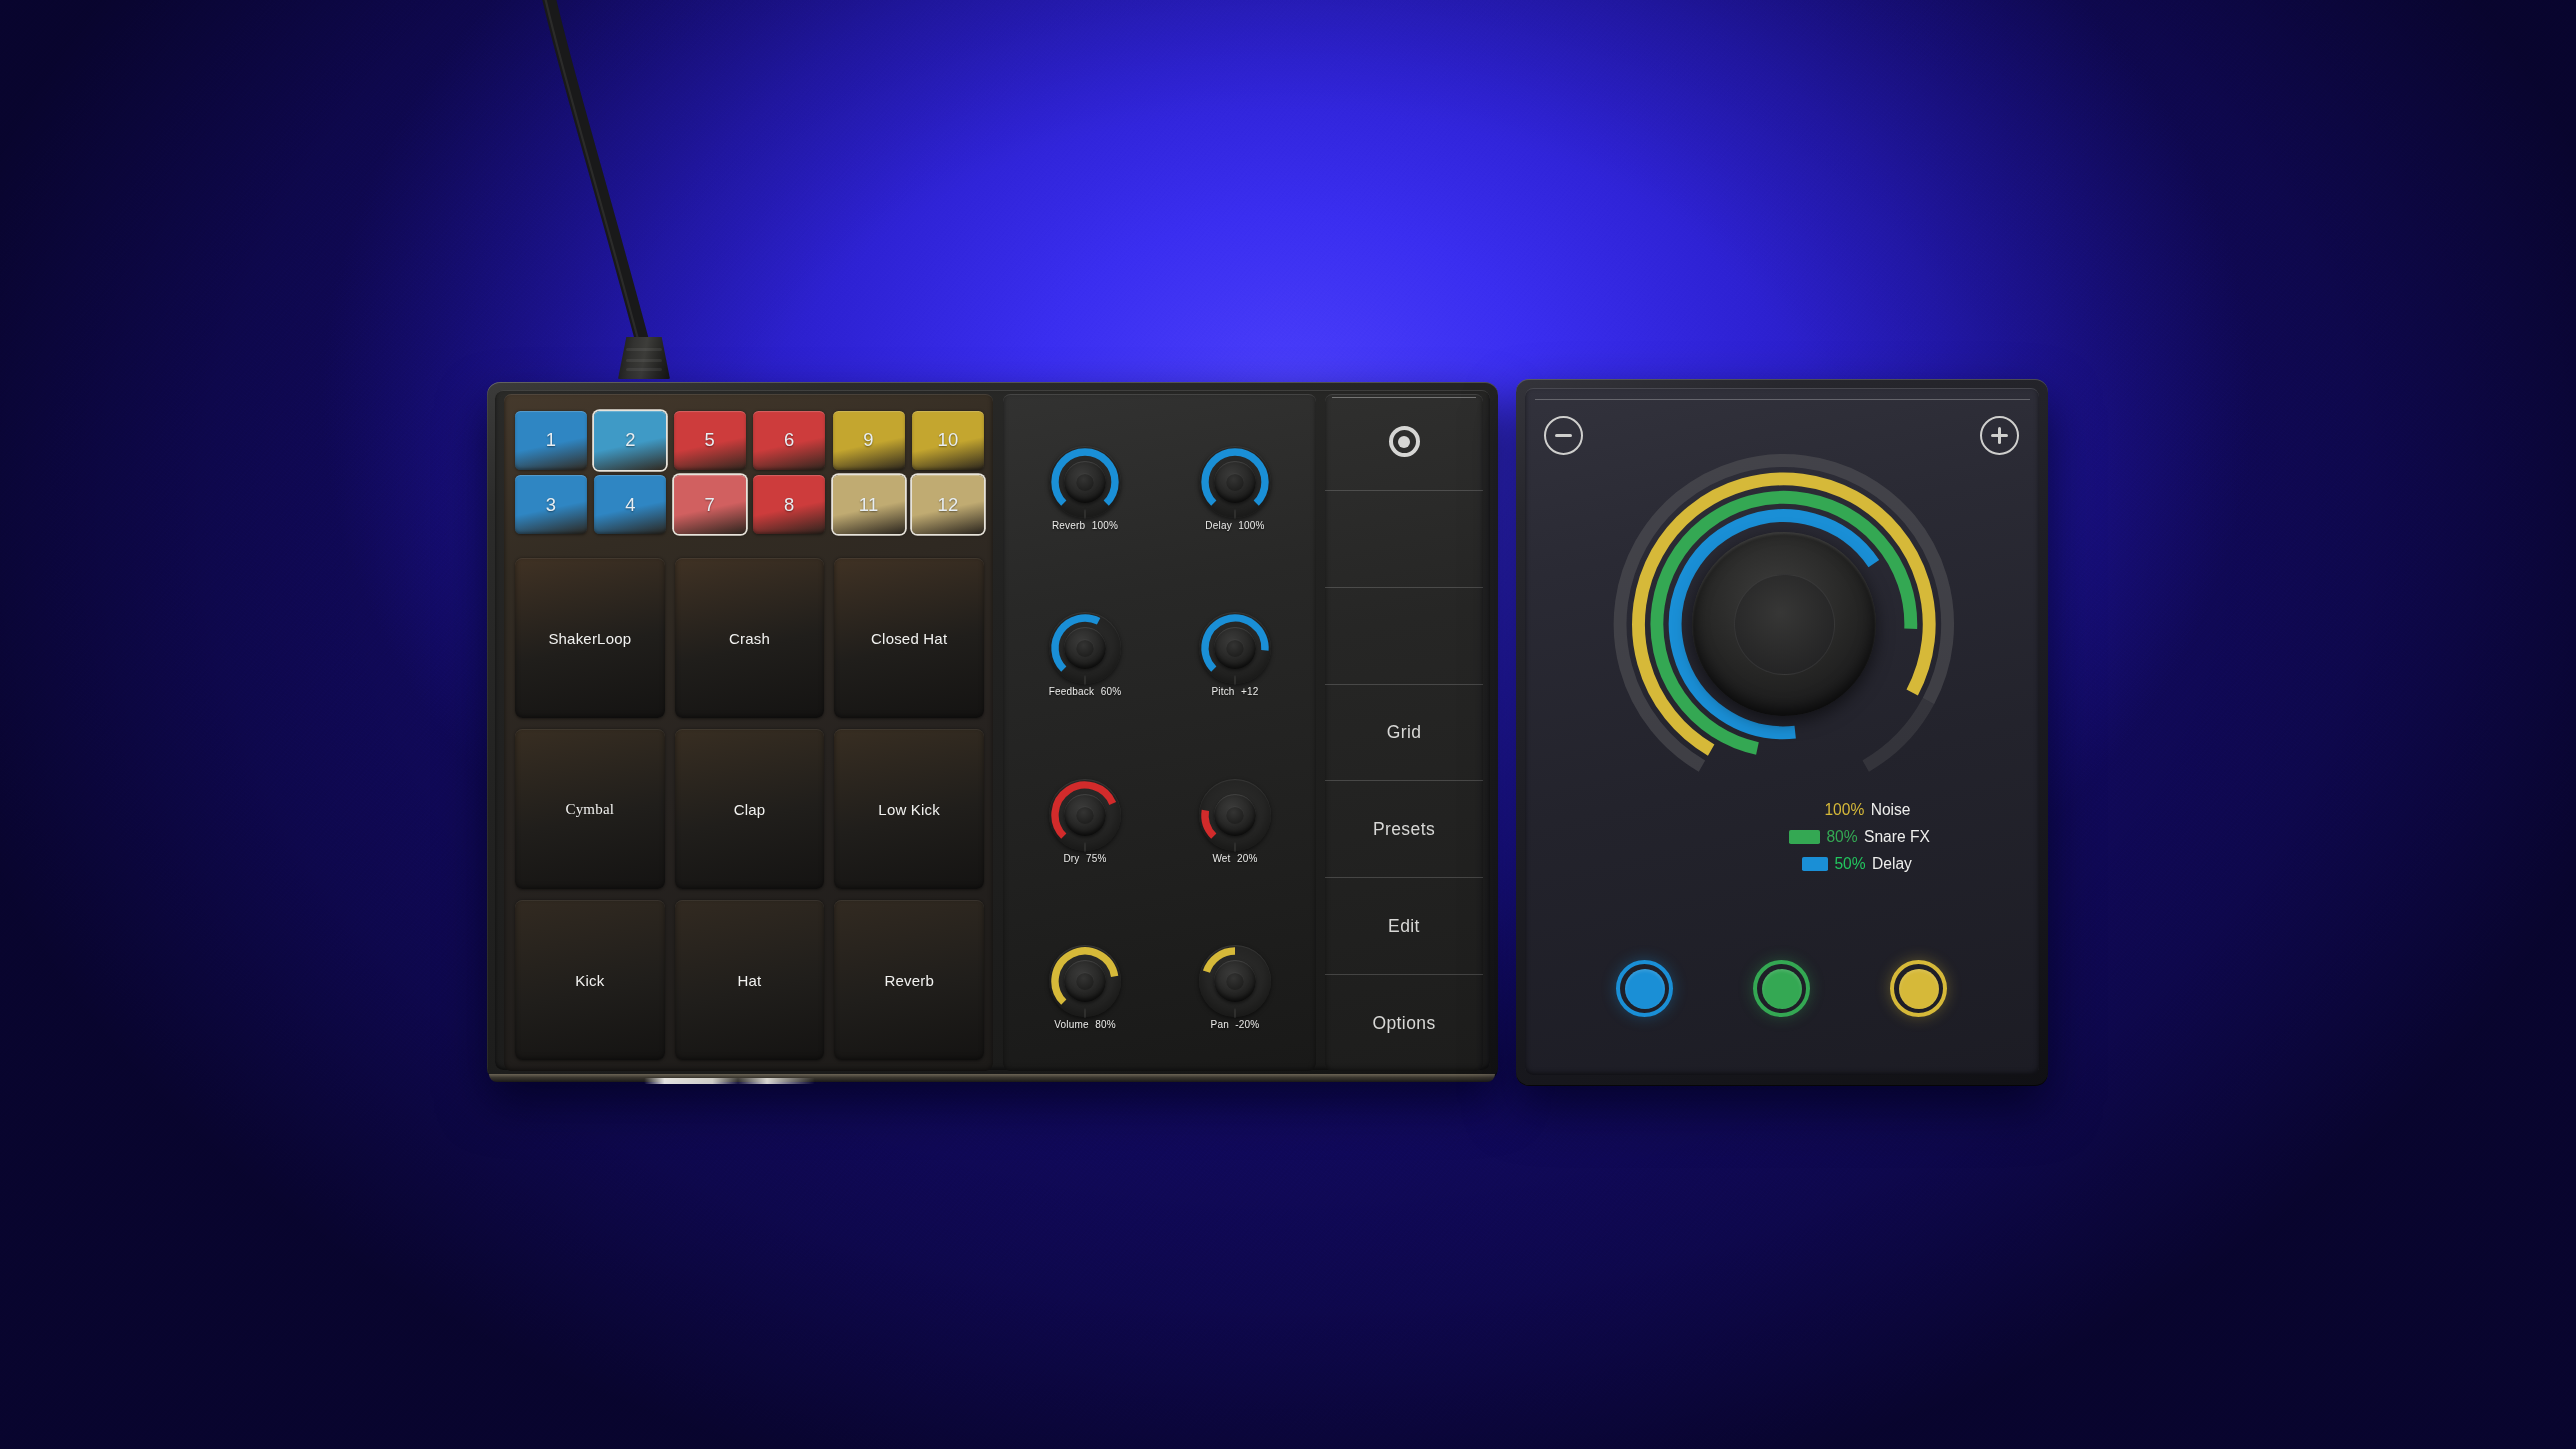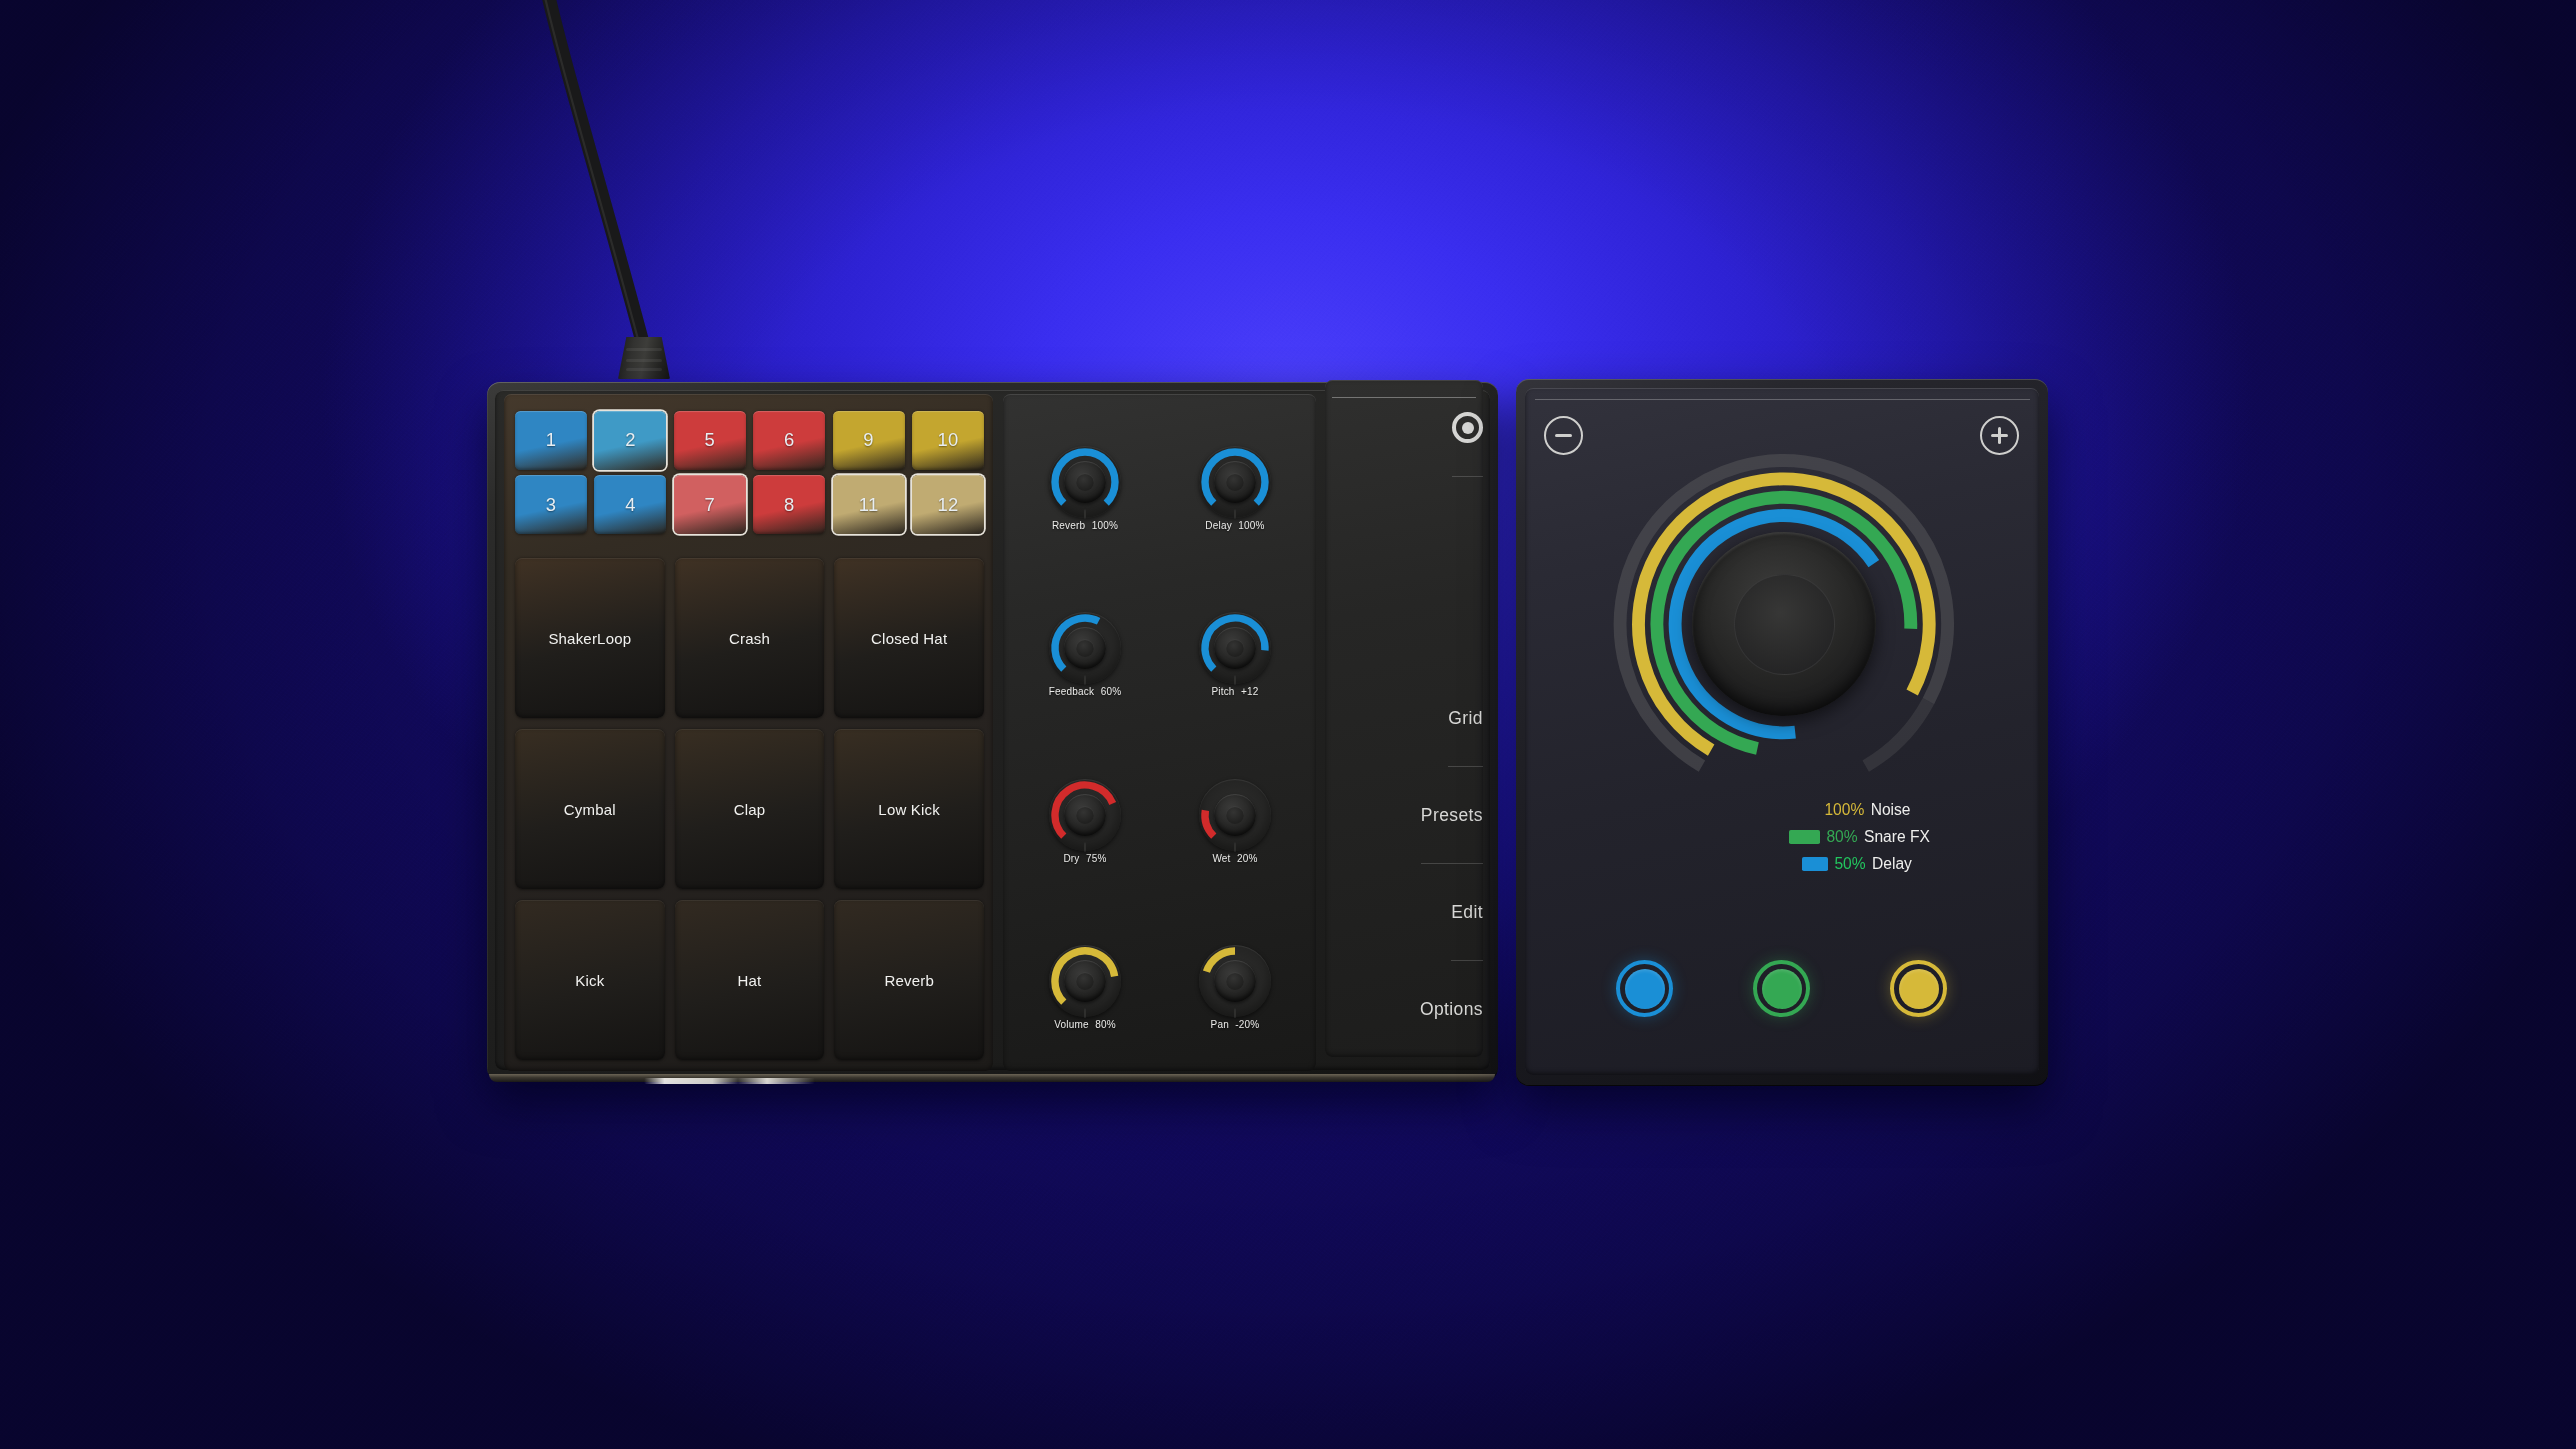--- a/index.html
+++ b/index.html
@@ -96,24 +96,24 @@
     box-shadow:inset 0 0.9px 0.9px rgba(255,255,255,.13), inset 0 -2.8px 5.5px rgba(0,0,0,.65), 0 1.8px 3.7px rgba(0,0,0,.5);}
   .knob .cap::after{content:"";position:absolute;left:12px;top:12px;width:18.4px;height:18.4px;border-radius:50%;
     background:radial-gradient(circle at 42% 35%,#343433,#232322 60%,#191918);
     box-shadow:inset 0 0.9px 0.9px rgba(255,255,255,.10);}
   .knob .notch{position:absolute;left:50%;bottom:-0.9px;width:2.8px;height:10px;margin-left:-1.4px;border-radius:1.8px;
     background:#3a3a38;box-shadow:inset 0 0 1.8px rgba(0,0,0,.7);}
   .knob-lbl{font-size:10px;color:#ececea;letter-spacing:0.2px;white-space:nowrap;text-shadow:0 0.9px 1.8px rgba(0,0,0,.55);}
   .knob-lbl b{font-weight:400;margin-left:6.4px;}
 
   
-  .menu-col{position:absolute;left:1325px;top:380px;width:158px;height:677px;border-radius:7.4px;
+  .menu-col{position:absolute;left:1325px;top:394px;width:158px;height:677px;border-radius:7.4px;
     background:linear-gradient(170deg,#2f2f2e 0%,#262625 34%,#1d1d1c 100%);
     box-shadow:inset 0 0.9px 0 rgba(255,255,255,.12), inset 0 -1.8px 5.5px rgba(0,0,0,.5);
-    display:flex;flex-direction:column;overflow:hidden;align-items:flex-end;}
+    display:flex;flex-direction:column;overflow:hidden;}
   .menu-top-line{position:absolute;left:1332px;top:397px;width:144px;height:0.9px;background:rgba(255,255,255,.34);}
   .menu-item{flex:1;display:flex;align-items:center;justify-content:center;
     border-bottom:0.9px solid rgba(255,255,255,.17);
     color:#d8d8d6;font-size:17.5px;letter-spacing:0.4px;}
   .menu-item:last-child{border-bottom:none;}
   .rec-icon{width:31px;height:31px;border-radius:50%;border:4.6px solid #d6d6d4;
     display:flex;align-items:center;justify-content:center;box-sizing:border-box;}
   .rec-icon i{width:12px;height:12px;border-radius:50%;background:#d6d6d4;display:block;}
 
   
@@ -226,21 +226,21 @@
   <div class="sample-grid" id="sample-grid">
       <div class="spad" style="background: linear-gradient(168deg, rgb(64, 50, 36) 0%, rgb(32, 30, 27) 55%, rgb(20, 19, 18) 100%);">
         <span>ShakerLoop</span>
       </div>
       <div class="spad" style="background: linear-gradient(168deg, rgb(64, 50, 36) 0%, rgb(32, 30, 27) 55%, rgb(20, 19, 18) 100%);">
         <span>Crash</span>
       </div>
       <div class="spad" style="background: linear-gradient(168deg, rgb(64, 50, 36) 0%, rgb(32, 30, 27) 55%, rgb(20, 19, 18) 100%);">
         <span>Closed Hat</span>
       </div>
-      <div class="spad" style="background: linear-gradient(168deg, rgb(56, 46, 34) 0%, rgb(32, 30, 27) 55%, rgb(20, 19, 18) 100%);">
+      <div class="spad" style="background: linear-gradient(168deg, rgb(56, 46, 34) 0%, rgb(32, 30, 27) 55%, rgb(20, 19, 18) 100%); font-family: Liberation Serif, serif;">
         <span>Cymbal</span>
       </div>
       <div class="spad" style="background: linear-gradient(168deg, rgb(56, 46, 34) 0%, rgb(32, 30, 27) 55%, rgb(20, 19, 18) 100%);">
         <span>Clap</span>
       </div>
       <div class="spad" style="background: linear-gradient(168deg, rgb(56, 46, 34) 0%, rgb(32, 30, 27) 55%, rgb(20, 19, 18) 100%);">
         <span>Low Kick</span>
       </div>
       <div class="spad" style="background: linear-gradient(168deg, rgb(50, 42, 33) 0%, rgb(32, 30, 27) 55%, rgb(20, 19, 18) 100%);">
         <span>Kick</span>

